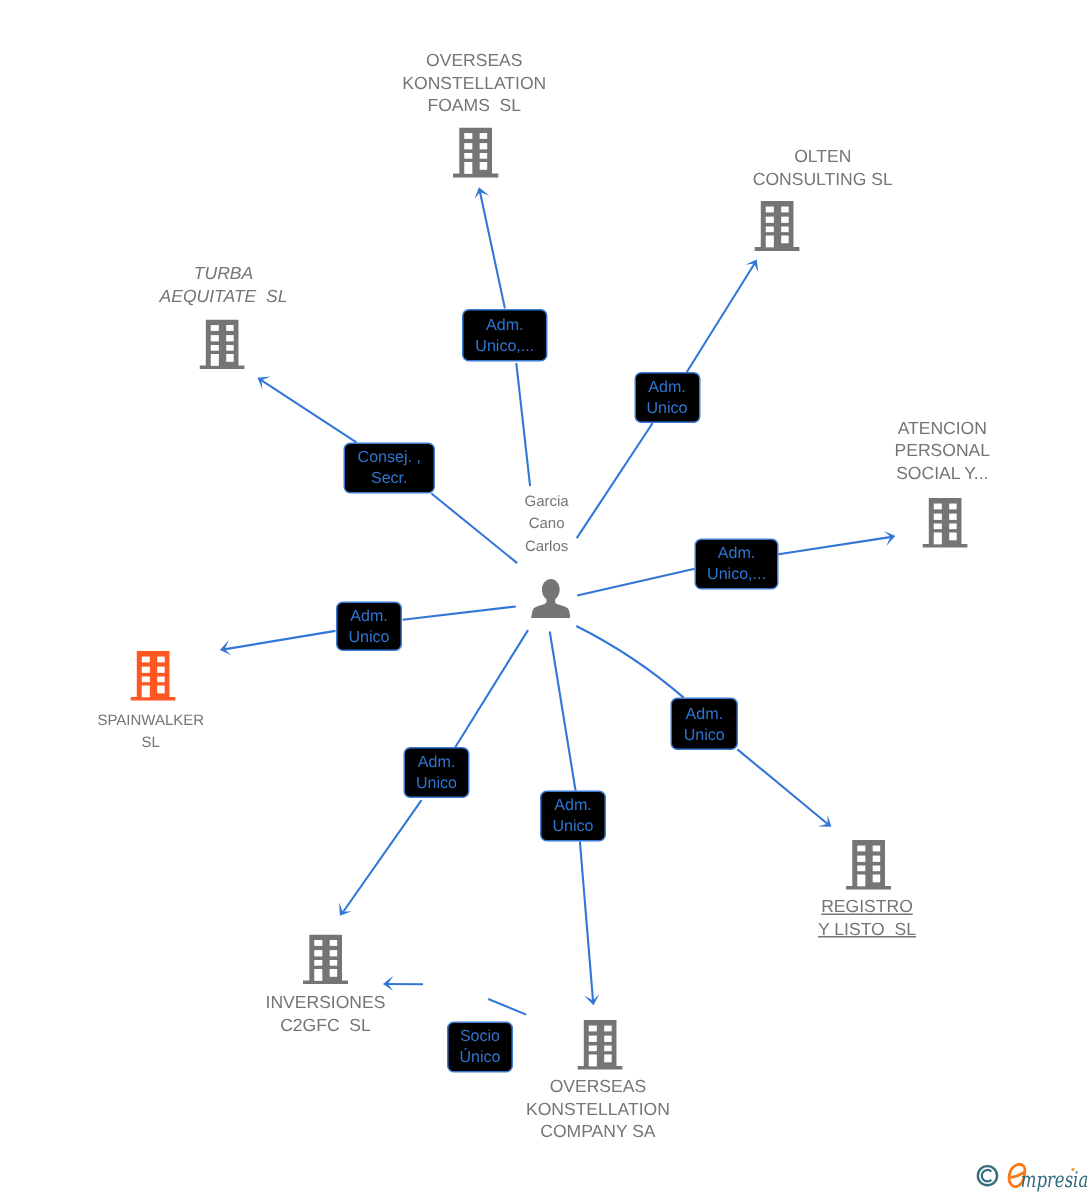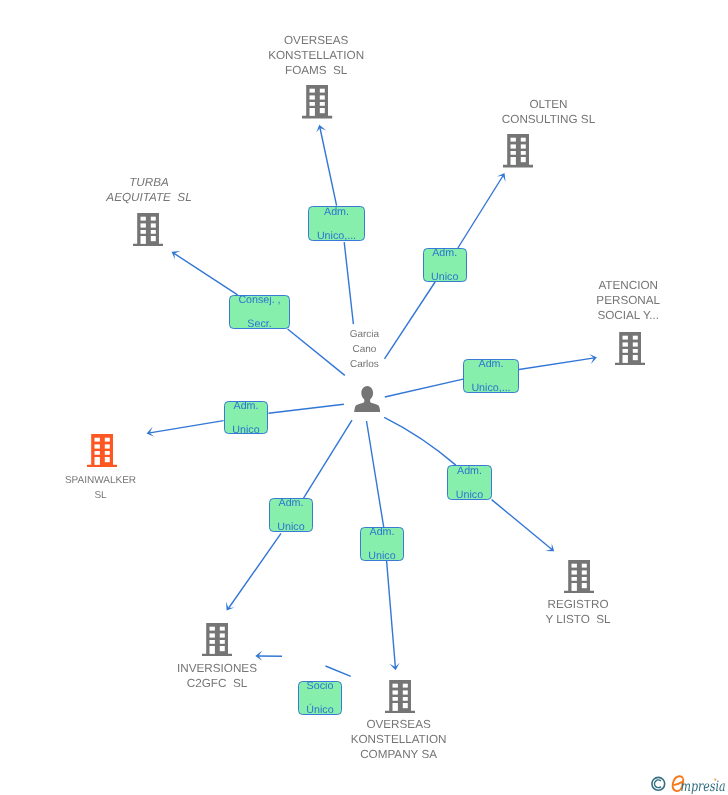--- a/index.html
+++ b/index.html
@@ -5,21 +5,21 @@
   html,body{margin:0;padding:0;}
   *{-webkit-font-smoothing:antialiased;text-rendering:geometricPrecision;}
   body{width:728px;height:795px;background:#ffffff;
        font-family:"Liberation Sans",sans-serif;overflow:hidden;position:relative;}
   #stage{position:absolute;left:0;top:0;width:728px;height:581px;}
   svg#edges{position:absolute;left:0;top:0;width:728px;height:795px;pointer-events:none;}
   .node{position:absolute;}
   .node-label{position:absolute;color:#757575;font-size:11.7px;line-height:15.0px;
        text-align:center;white-space:pre;transform:translateX(-50%);}
   .rel-box{position:absolute;box-sizing:border-box;border:1.5px solid #3a7ad4;border-radius:4.5px;
-       background:#86efac;color:#2e74cf;font-size:10.7px;line-height:24px;text-align:center;
+       background:#000000;color:#2e74cf;font-size:10.7px;line-height:14px;text-align:center;
        white-space:pre;display:flex;flex-direction:column;justify-content:center;align-items:center;}
   .logo{position:absolute;white-space:nowrap;}
 </style>
 </head>
 <body>
 
 <div id="stage">
   <svg id="edges">
       <path d="M353.4,324.1 L344.2,242.1" fill="none" stroke="#3277d6" stroke-width="1.4"></path>
       <path d="M336.6,205.6 L319.8,127" fill="none" stroke="#3277d6" stroke-width="1.4"></path>
@@ -133,21 +133,21 @@
       <rect x="7.5" y="3.7" width="5.4" height="3.9"></rect>
             <rect x="17.8" y="3.7" width="5.0" height="3.9"></rect>
       <rect x="7.5" y="10.4" width="5.4" height="4.2"></rect>
             <rect x="17.8" y="10.4" width="5.0" height="4.2"></rect>
       <rect x="7.5" y="17.0" width="5.4" height="3.8"></rect>
             <rect x="17.8" y="17.0" width="5.0" height="3.8"></rect>
       <rect x="7.5" y="23.0" width="5.4" height="7.9"></rect>
             <rect x="17.8" y="23.0" width="5.0" height="5.2"></rect>
     </g>
         </svg></div>
-      <div class="node-label" style="left: 578px; top: 596.5px;">REGISTRO
+      <div class="node-label" style="left: 578px; top: 596.5px; text-decoration: underline;">REGISTRO
 Y LISTO  SL</div>
       <div class="node" style="left: 201.9px; top: 623px;"><svg width="30.2" height="33.4" viewBox="0 0 30.2 33.4">
     <path fill="#757575" d="M4.2 0 H26 V30.7 H30.2 V33.4 H0 V30.7 H4.2 Z"></path>
     <g fill="#ffffff">
       <rect x="7.5" y="3.7" width="5.4" height="3.9"></rect>
             <rect x="17.8" y="3.7" width="5.0" height="3.9"></rect>
       <rect x="7.5" y="10.4" width="5.4" height="4.2"></rect>
             <rect x="17.8" y="10.4" width="5.0" height="4.2"></rect>
       <rect x="7.5" y="17.0" width="5.4" height="3.8"></rect>
             <rect x="17.8" y="17.0" width="5.0" height="3.8"></rect>

